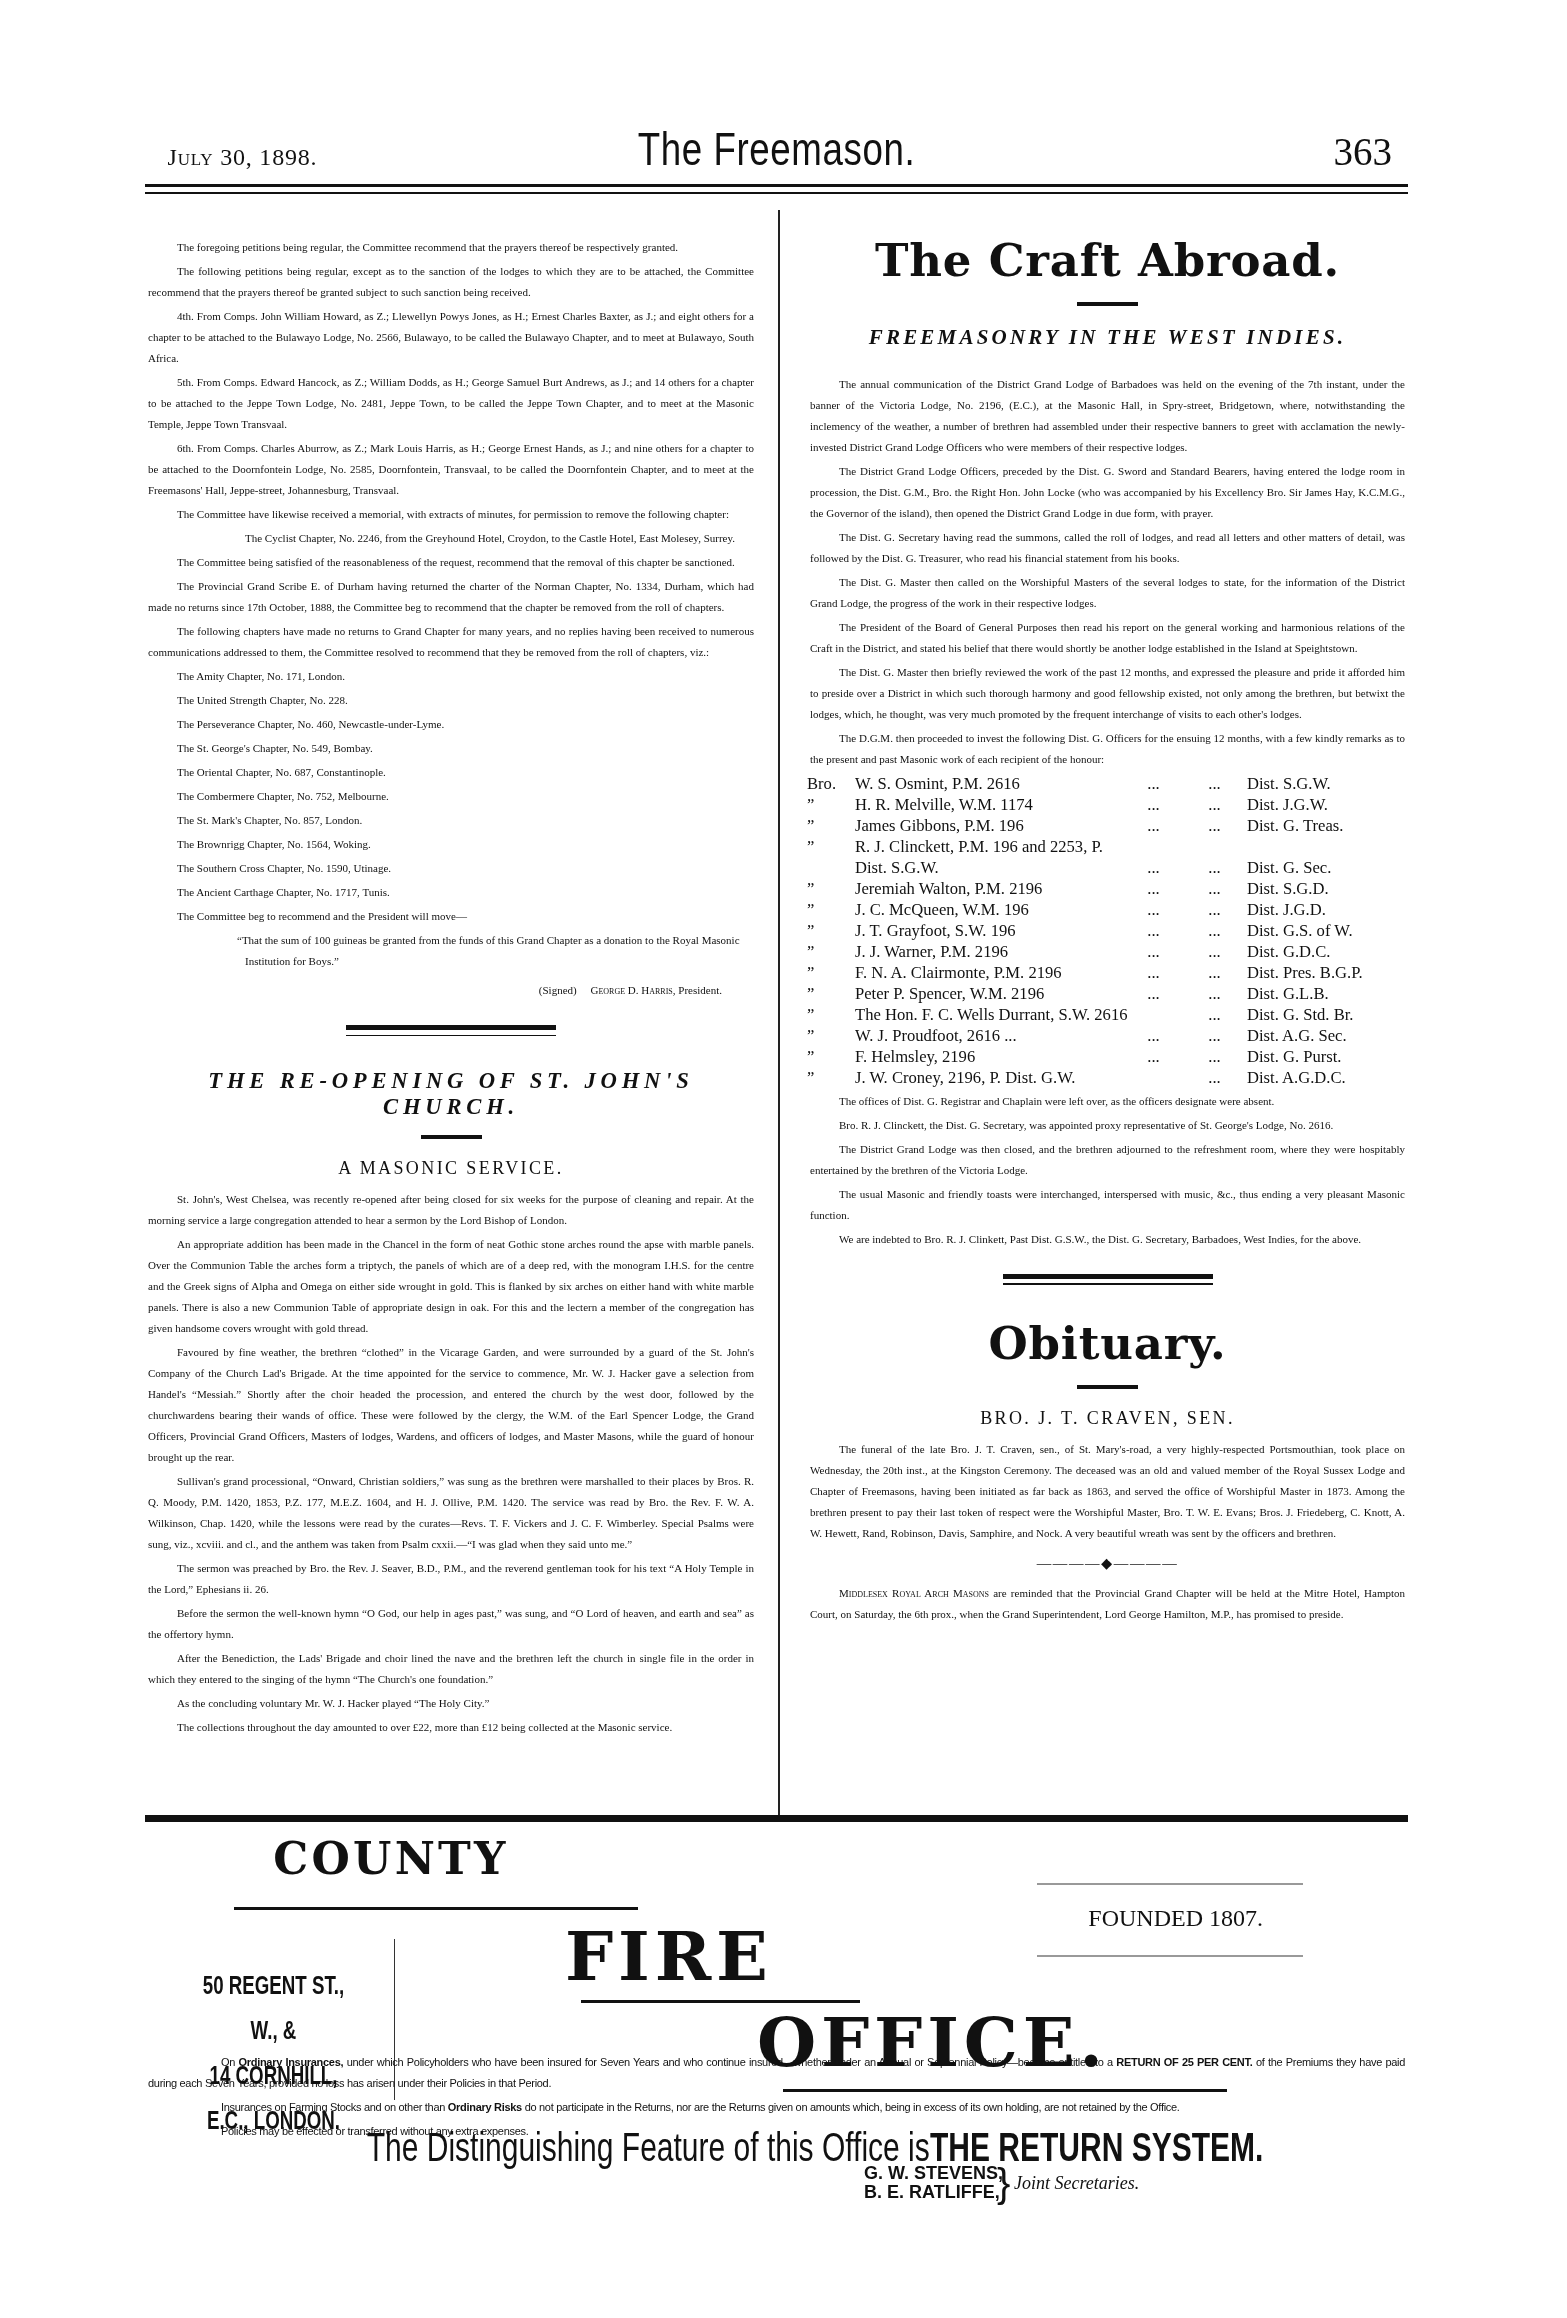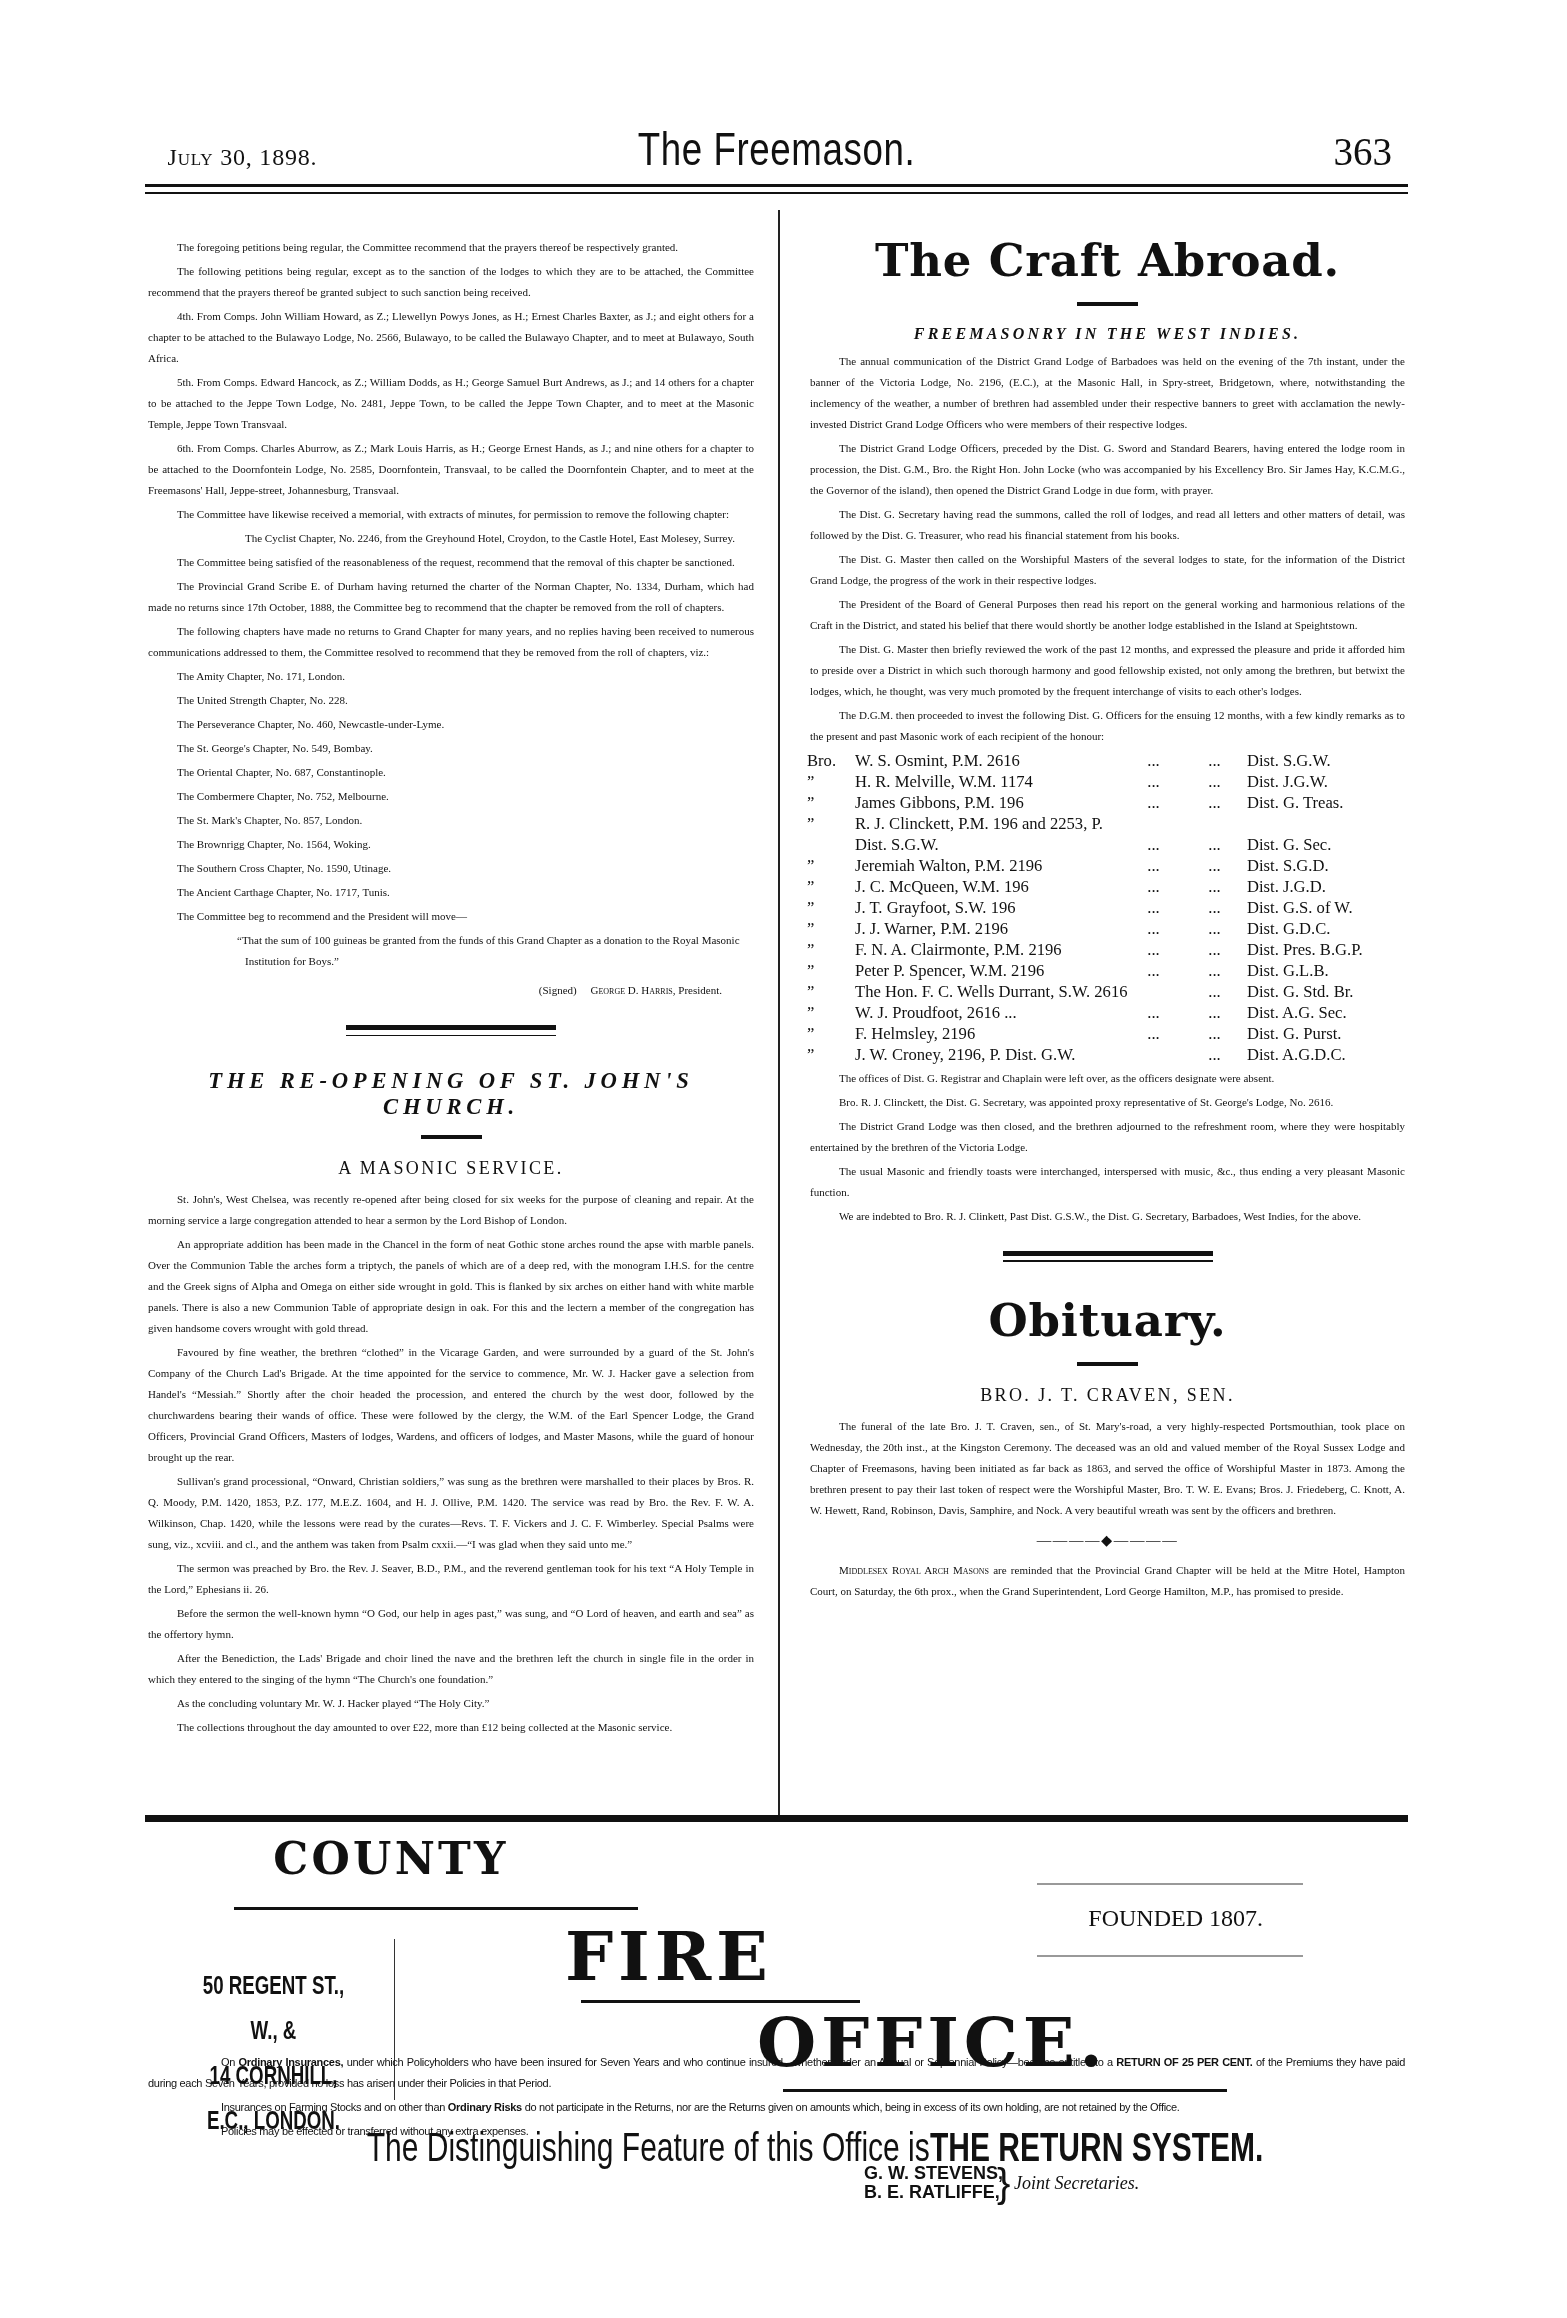--- a/index.html
+++ b/index.html
@@ -125,21 +125,21 @@
         <p>The collections throughout the day amounted to over £22, more than £12 being collected at the Masonic service.</p>
       </div>
     </div>
 
     <div class="col-divider"></div>
 
     <div class="col-right">
       <div>
         <h1 class="gothic-title">The Craft Abroad.</h1>
         <div class="short-rule"></div>
-        <h2 class="section-title-italic" style="font-size:16px;letter-spacing:3.2px;margin-bottom:8px">FREEMASONRY IN THE WEST INDIES.</h2>
+        <h2 class="section-title-italic" style="font-size:21px;letter-spacing:3.2px;margin-bottom:24px">FREEMASONRY IN THE WEST INDIES.</h2>
         <p>The annual communication of the District Grand Lodge of Barbadoes was held on the evening of the 7th instant, under the banner of the Victoria Lodge, No. 2196, (E.C.), at the Masonic Hall, in Spry-street, Bridgetown, where, notwithstanding the inclemency of the weather, a number of brethren had assembled under their respective banners to greet with acclamation the newly-invested District Grand Lodge Officers who were members of their respective lodges.</p>
         <p>The District Grand Lodge Officers, preceded by the Dist. G. Sword and Standard Bearers, having entered the lodge room in procession, the Dist. G.M., Bro. the Right Hon. John Locke (who was accompanied by his Excellency Bro. Sir James Hay, K.C.M.G., the Governor of the island), then opened the District Grand Lodge in due form, with prayer.</p>
         <p>The Dist. G. Secretary having read the summons, called the roll of lodges, and read all letters and other matters of detail, was followed by the Dist. G. Treasurer, who read his financial statement from his books.</p>
         <p>The Dist. G. Master then called on the Worshipful Masters of the several lodges to state, for the information of the District Grand Lodge, the progress of the work in their respective lodges.</p>
         <p>The President of the Board of General Purposes then read his report on the general working and harmonious relations of the Craft in the District, and stated his belief that there would shortly be another lodge established in the Island at Speightstown.</p>
         <p>The Dist. G. Master then briefly reviewed the work of the past 12 months, and expressed the pleasure and pride it afforded him to preside over a District in which such thorough harmony and good fellowship existed, not only among the brethren, but betwixt the lodges, which, he thought, was very much promoted by the frequent interchange of visits to each other's lodges.</p>
         <p>The D.G.M. then proceeded to invest the following Dist. G. Officers for the ensuing 12 months, with a few kindly remarks as to the present and past Masonic work of each recipient of the honour:</p>
 
         <table class="officers">
           <tbody>

